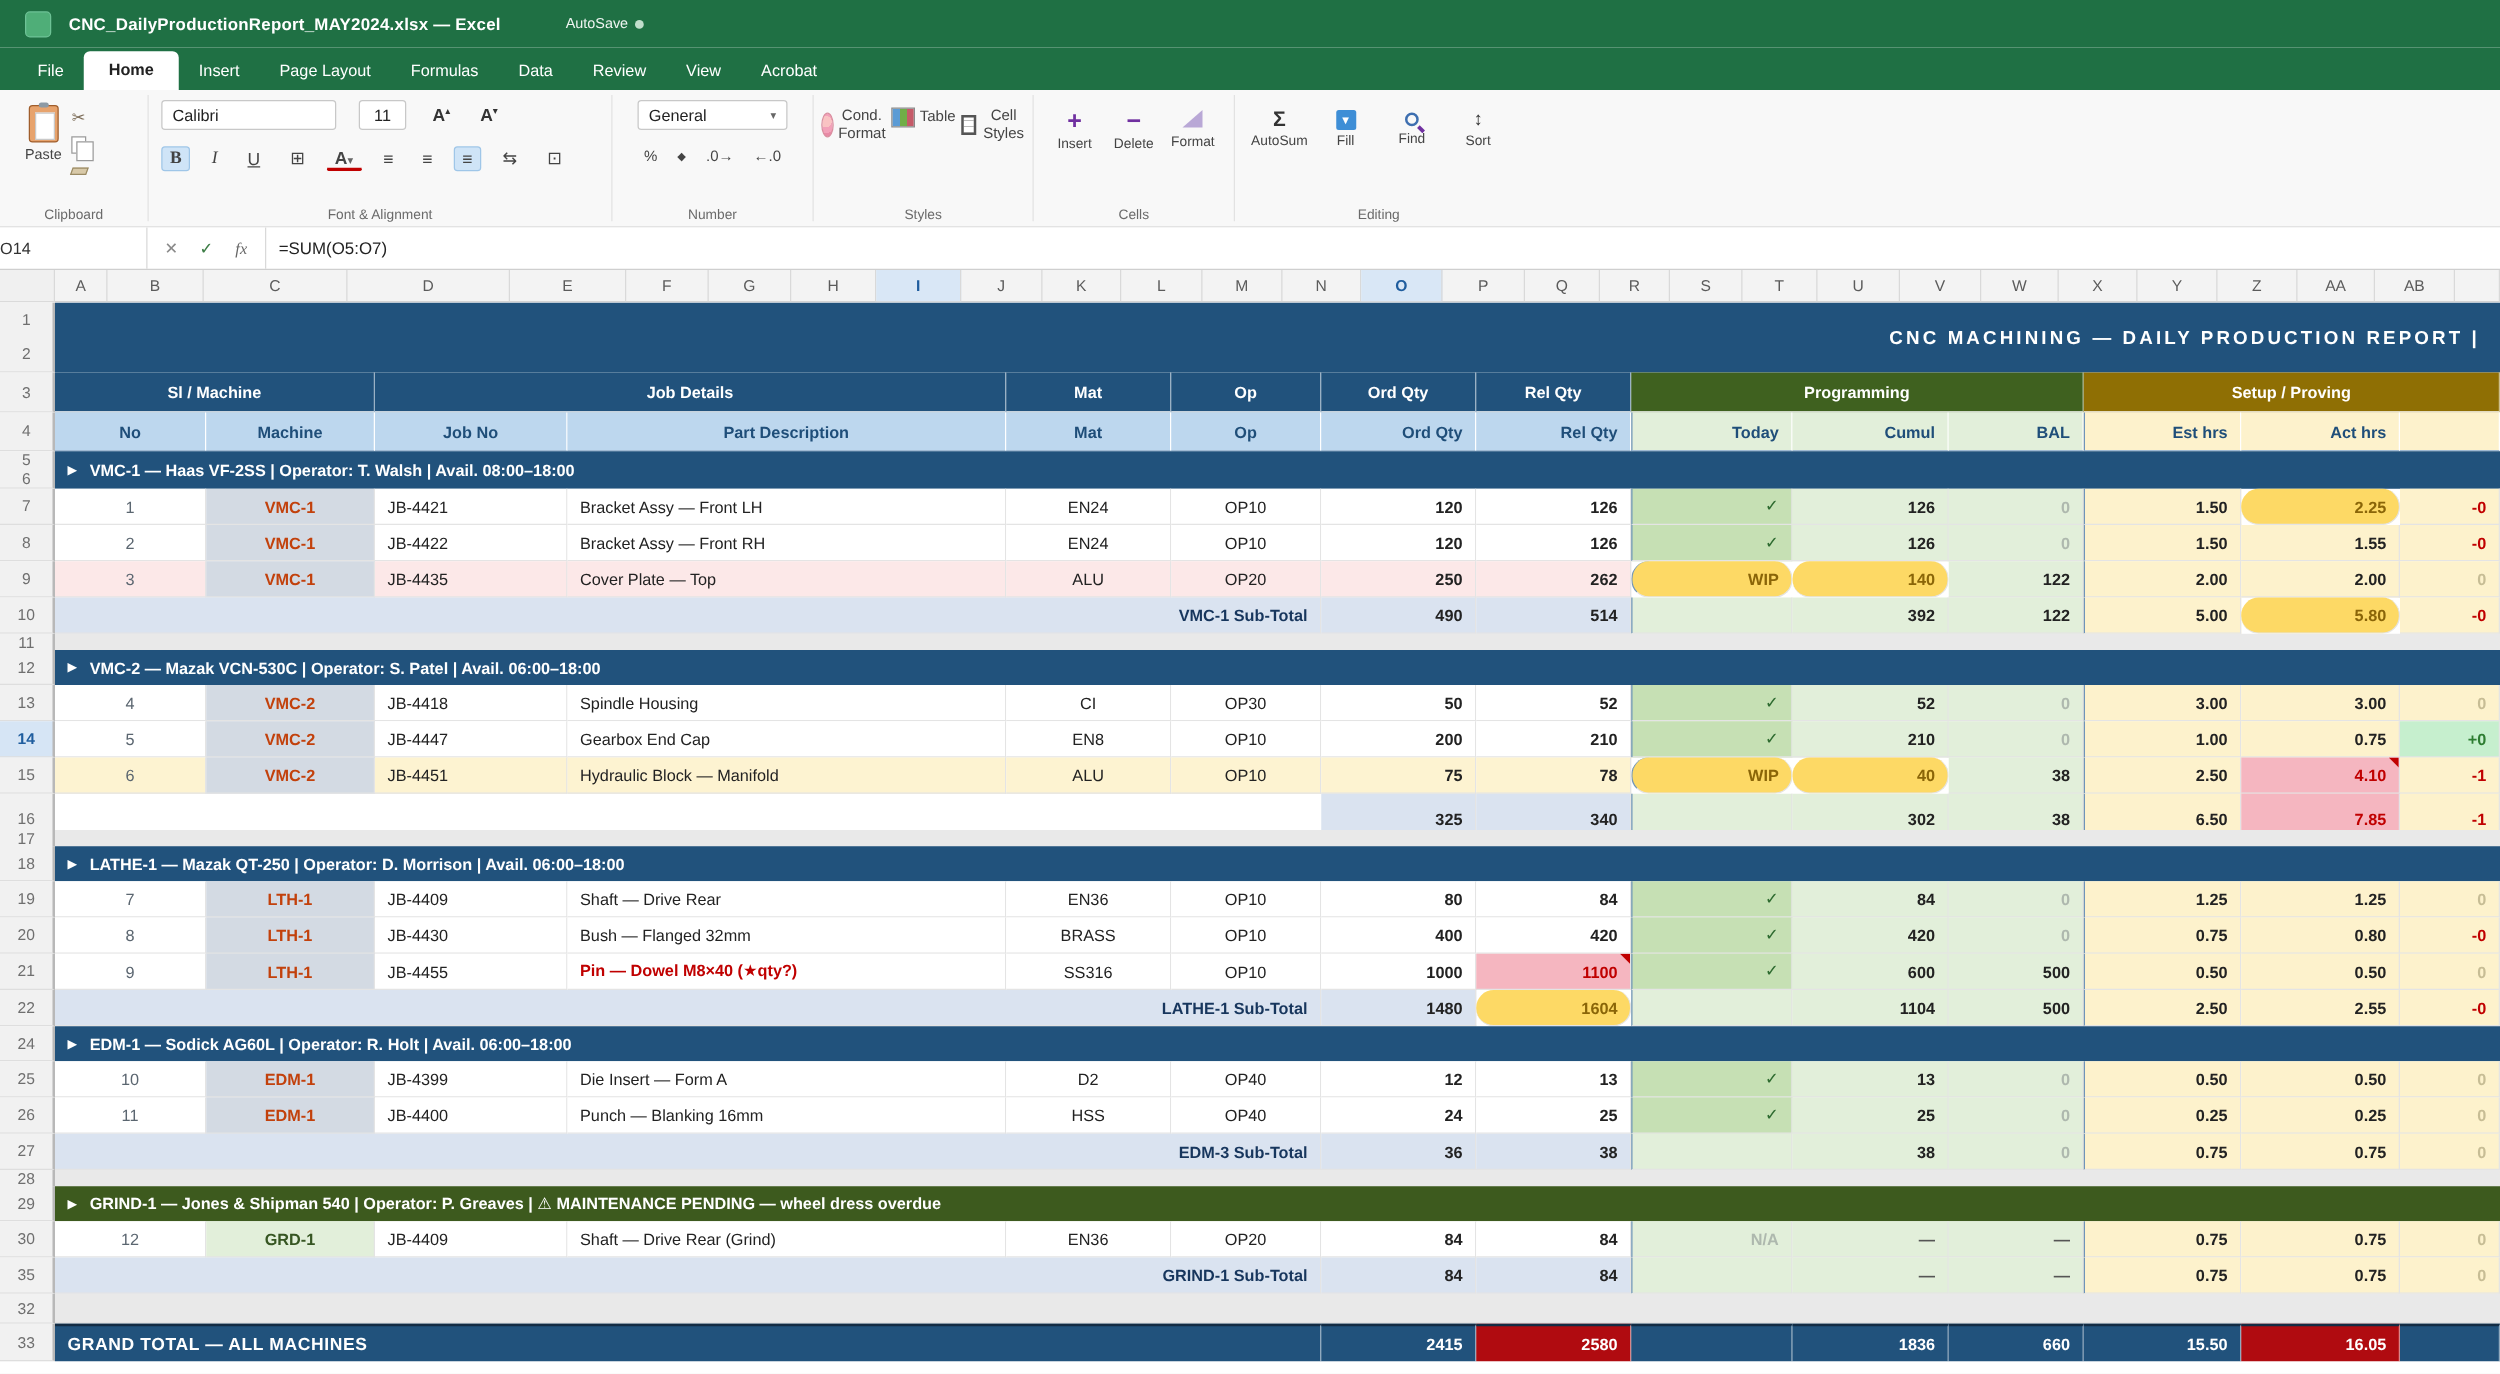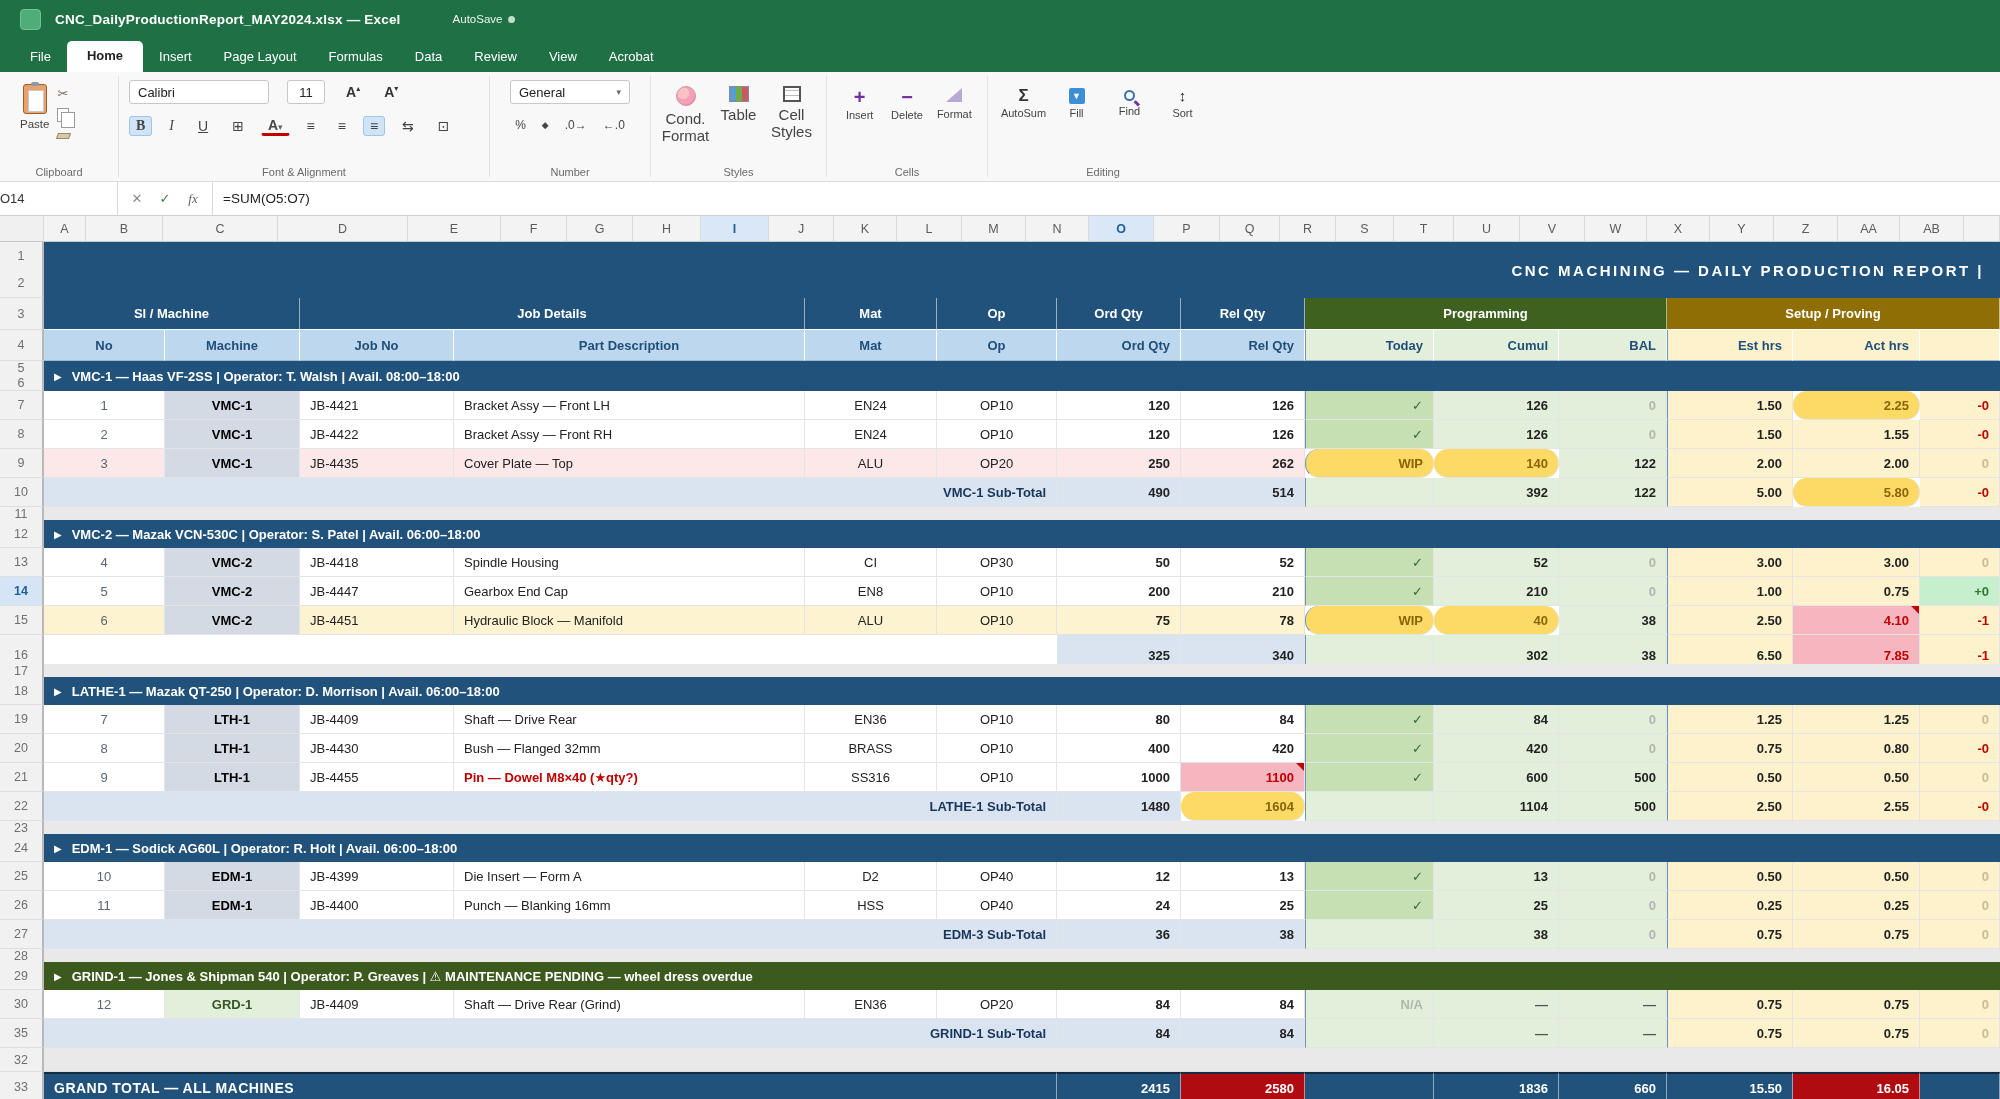--- a/index.html
+++ b/index.html
@@ -41,21 +41,21 @@
   .fmtrow { display:flex; align-items:center; gap:10px; margin-top:12px; font-size:14px; color:#444; }
   .tglbtn { padding:1px 6px; border-radius:3px; border:1px solid transparent; }
   .tglbtn.on { background:#cfe4f7; border-color:#9fc6e8; }
   .bold-b { font-weight:800; font-family:"Liberation Serif",serif; }
   .ital-i { font-style:italic; font-family:"Liberation Serif",serif; }
   .und-u { text-decoration:underline; }
   .fontcolor { font-weight:700; border-bottom:3px solid #c00000; line-height:1; }
   .numfmt-box { width:120px; height:24px; border:1px solid #c8c8c8; background:#fff; border-radius:3px; font-size:13px; color:#222; padding:0 8px; display:flex; align-items:center; justify-content:space-between; }
   .caret { font-size:9px; color:#666; }
   .numicons { display:flex; gap:16px; margin-top:14px; font-size:12px; color:#444; align-items:center; }
-  .stylebtn { display:flex; flex-direction:column; align-items:center; gap:4px; font-size:15px; color:#444; width:52px; text-align:center; margin-top:6px; line-height:1.15; }
+  .stylebtn { display:flex; flex-direction:row; align-items:center; gap:4px; font-size:12px; color:#444; width:52px; text-align:center; margin-top:6px; line-height:1.15; }
   .cfic { width:20px; height:20px; border-radius:50%; background:radial-gradient(circle at 35% 35%, #f9c3c3 0 35%, #f2a1b9 36% 70%, #e88aa6 71%); border:1px solid #d98f9f; }
   .tblic { width:20px; height:16px; border:1px solid #8a8a8a; background:linear-gradient(90deg,#5b9bd5 0 33%, #70ad47 33% 66%, #c55a68 66%); }
   .cstic { width:18px; height:16px; border:2px solid #555; background:repeating-linear-gradient(0deg,#fff 0 4px,#bbb 4px 5px); }
   .cellbtn { display:flex; flex-direction:column; align-items:center; gap:3px; font-size:11px; color:#444; width:48px; margin-top:8px; }
   .plus { color:#7030a0; font-size:20px; font-weight:800; line-height:18px; }
   .minus { color:#7030a0; font-size:20px; font-weight:800; line-height:18px; }
   .fmttri { width:0; height:0; border-left:16px solid transparent; border-bottom:14px solid #b9a8d6; margin-bottom:3px; }
   .editbtn { display:flex; flex-direction:column; align-items:center; gap:3px; font-size:11px; color:#444; width:52px; margin-top:8px; }
   .sigma { font-size:17px; color:#333; font-weight:700; line-height:16px; }
   .fillic { width:16px; height:16px; background:#3e8ed6; border-radius:2px; color:#fff; font-size:9px; display:flex; align-items:center; justify-content:center; }
@@ -91,21 +91,21 @@
   .ghead { background:#21527c; color:#fff; font-weight:700; font-size:13px; justify-content:center; border-right:1px solid rgba(255,255,255,.55); border-bottom:1px solid #fff; }
   .ghead.green { background:#3f611f; }
   .ghead.gold { background:#8f6f04; }
   .chead { background:#bdd7ee; color:#1f4e79; font-weight:700; font-size:13px; border-right:1px solid #ffffff; border-bottom:1px solid #9fb9d2; }
   .chead.green { background:#e2efda; }
   .chead.cream { background:#fdf2cc; }
   .band { background:#21527c; color:#fff; font-weight:700; font-size:13px; border:none; gap:10px; }
   .band.green { background:#3d5a1e; }
   .band .tri { font-size:10px; }
   .spacer { background:#e9e9e9; border:none; border-bottom:1px solid #dcdcdc; }
-  .machine { background:#d3dae3; color:#000000; font-weight:700; justify-content:center; }
+  .machine { background:#d3dae3; color:#c2410c; font-weight:700; justify-content:center; }
   .machine.green { background:#e2efda; color:#375623; }
   .no { color:#5b6670; justify-content:center; }
   .bg-green { background:#e2efda; }
   .bg-check { background:#c6e0b4; color:#2e6b30; font-weight:700; }
   .bg-cream { background:#fdf2cc; }
   .bg-amber { background:#fdd965; }
   .bg-pinkc { background:#f5b6c0; }
   .bg-mint { background:#c6efce; }
   .bg-sub { background:#dae3f0; }
   .tint-pink { background:#fce8e8; }
@@ -586,26 +586,20 @@
         <div class="c bg-sub sub-label" style="grid-column: span 6;">LATHE-1 Sub-Total</div>
         <div class="c num bg-sub">1480</div>
         <div class="c num bg-amber t-brown">1604</div>
         <div class="c bg-green bdl"></div>
         <div class="c num bg-green">1104</div>
         <div class="c num bg-green">500</div>
         <div class="c num bg-cream bdl">2.50</div>
         <div class="c num bg-cream">2.55</div>
         <div class="c num bg-cream t-red">-0</div>
       </div>
-      <div class="trow" style="height: 13px;">
-        <div class="gut">
-          <span>23</span>
-        </div>
-        <div class="c spacer" style="grid-column: span 14;"></div>
-      </div>
       <div class="trow" style="height: 28px;">
         <div class="gut">
           <span>24</span>
         </div>
         <div class="c band" style="grid-column: span 14;">
           <span class="tri">▶</span>
           <span>EDM-1 — Sodick AG60L  |  Operator: R. Holt  |  Avail. 06:00–18:00</span>
         </div>
       </div>
       <div class="trow" style="height: 29px;">

